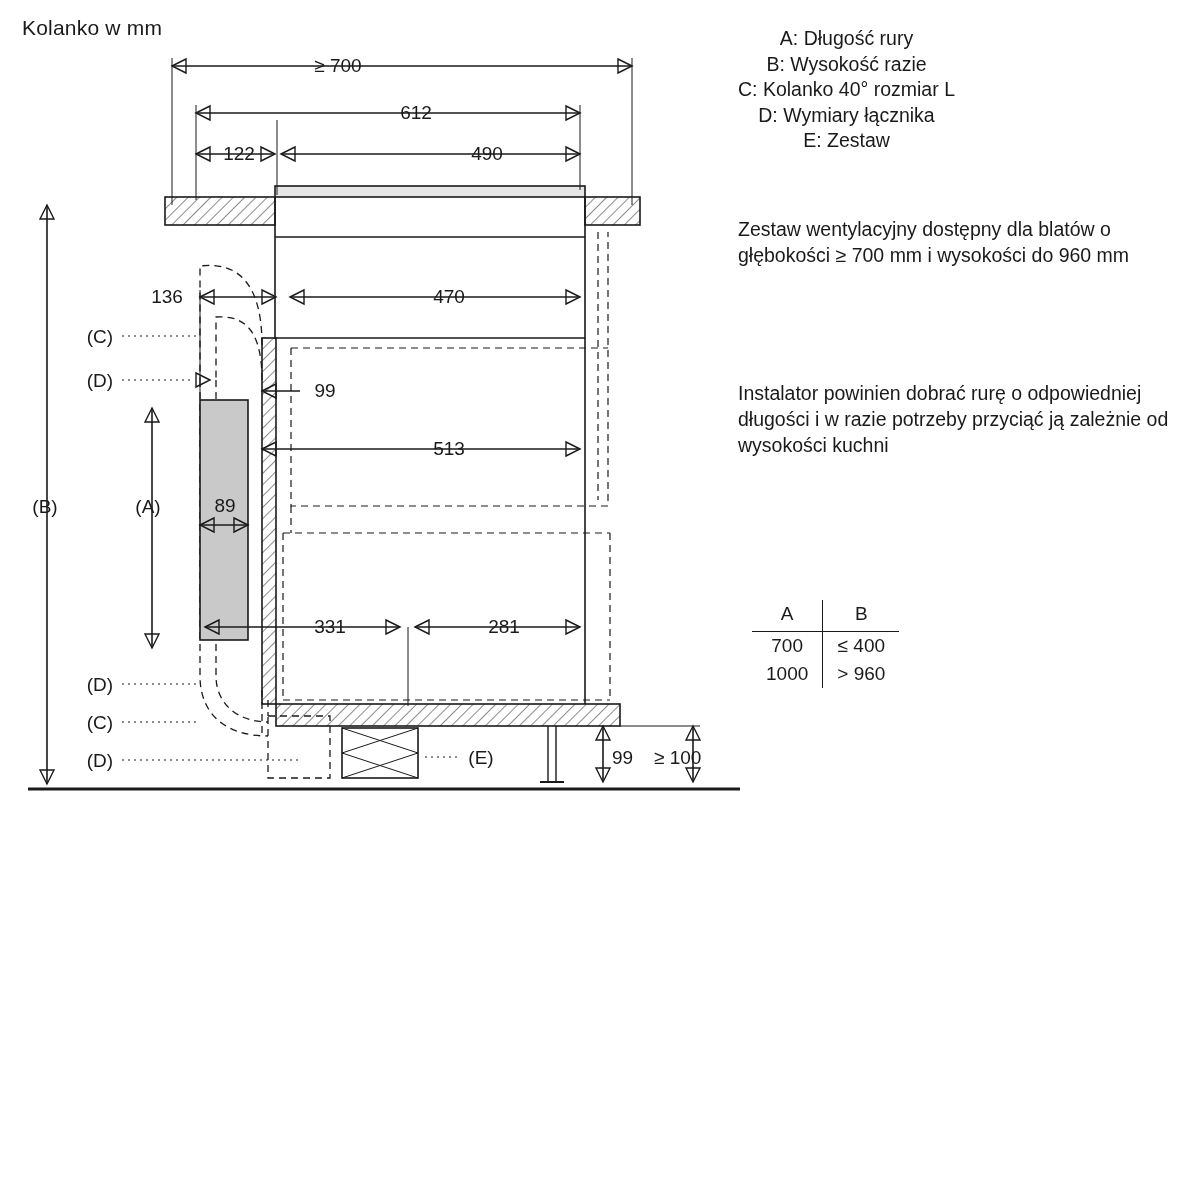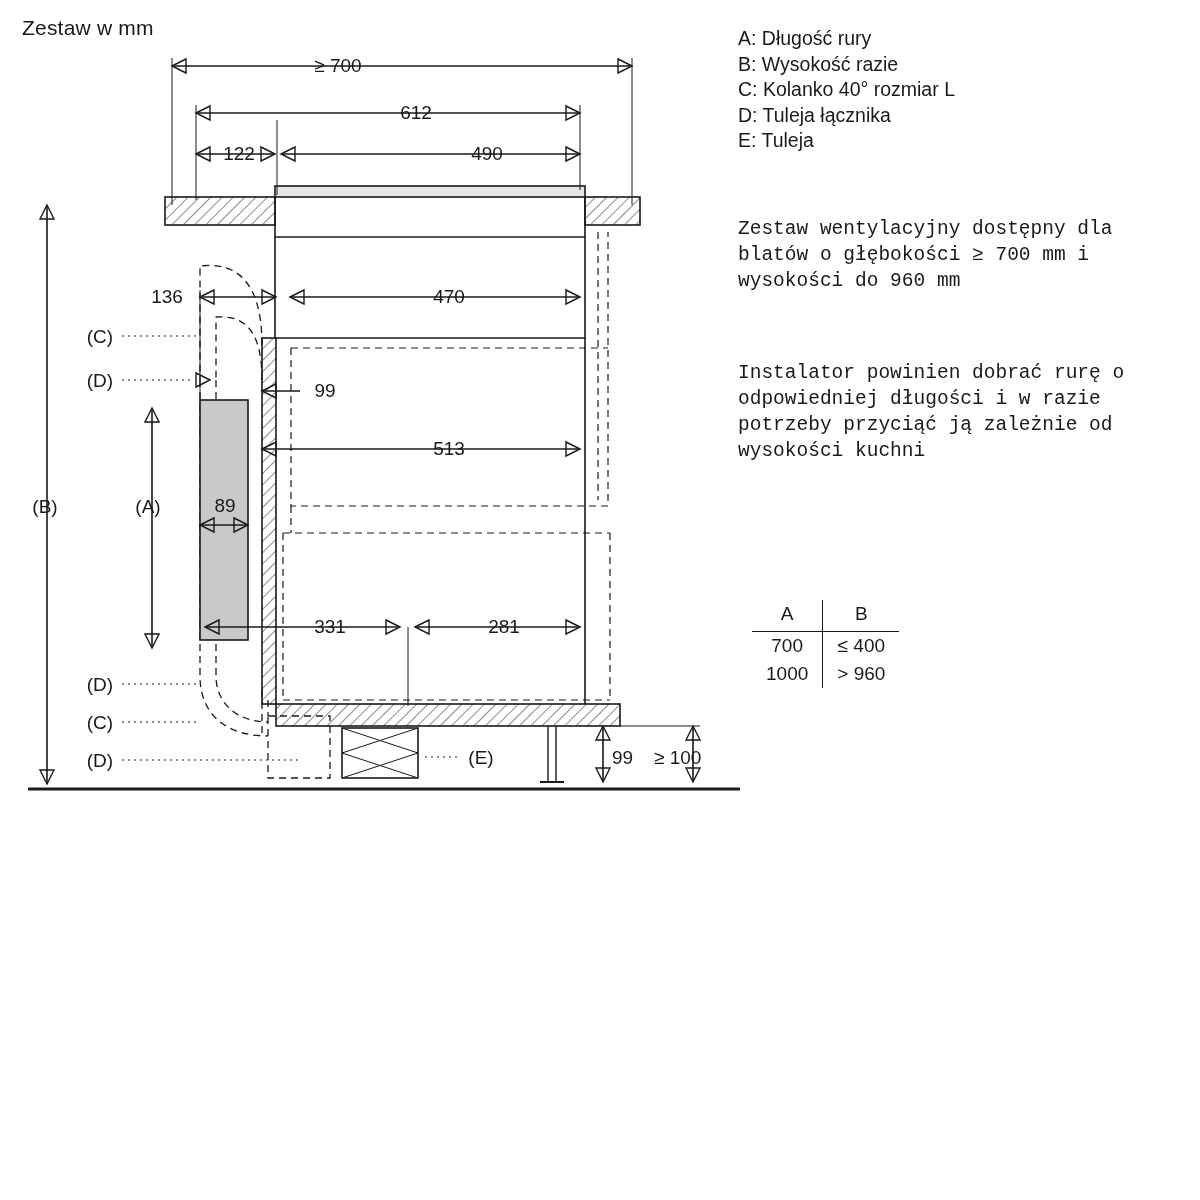--- a/index.html
+++ b/index.html
@@ -23,29 +23,28 @@
   }
   #diagram-svg {
     position: absolute;
     left: 0; top: 0;
   }
   .legend {
     left: 738px; top: 26px;
     font-size: 19.5px;
     line-height: 25.5px;
   }
-  .legend div { white-space: nowrap; }
+  .legend div { white-space: nowrap; text-align: center; }
   .note {
     font-size: 19.5px;
     line-height: 26px;
     width: 440px;
-    font-family: Liberation Mono, monospace;
   }
   #note-1 { left: 738px; top: 216px; }
-  #note-2 { left: 738px; top: 360px; }
+  #note-2 { left: 738px; top: 380px; }
   .tbl {
     left: 752px; top: 600px;
     font-size: 19px;
   }
   table.ab {
     border-collapse: collapse;
   }
   table.ab td, table.ab th {
     font-weight: normal;
     text-align: center;
@@ -57,21 +56,21 @@
   table.ab .vsep { border-left: 1.6px solid #1a1a1a; }
   table.ab tr.hdr-line th { border-bottom: 1.6px solid #1a1a1a; }
   .dim-text {
     font-size: 19px;
     font-family: "Liberation Sans", sans-serif;
   }
 </style>
 </head>
 <body>
 
-<div class="abs title">Zestaw w mm</div>
+<div class="abs title">Kolanko w mm</div>
 
 <svg id="diagram-svg" width="1200" height="1200" viewBox="0 0 1200 1200" shape-rendering="geometricPrecision">
   <defs>
     <pattern id="hatch" width="8" height="8" patternTransform="rotate(45)" patternUnits="userSpaceOnUse">
       <line x1="0" y1="0" x2="0" y2="8" stroke="#1a1a1a" stroke-width="1"></line>
     </pattern>
   </defs>
 
   <g stroke="#1a1a1a" fill="none" stroke-width="1.6">
 
@@ -240,22 +239,22 @@
     <text x="100" y="729">(C)</text>
     <text x="100" y="767">(D)</text>
     <text x="481" y="764">(E)</text>
   </g>
 </svg>
 
 <div class="abs legend">
   <div>A: Długość rury</div>
   <div>B: Wysokość razie</div>
   <div>C: Kolanko 40° rozmiar L</div>
-  <div>D: Tuleja łącznika</div>
-  <div>E: Tuleja</div>
+  <div>D: Wymiary łącznika</div>
+  <div>E: Zestaw</div>
 </div>
 
 <div class="abs note" id="note-1">Zestaw wentylacyjny dostępny dla blatów o głębokości ≥ 700 mm i wysokości do 960 mm</div>
 <div class="abs note" id="note-2">Instalator powinien dobrać rurę o odpowiedniej długości i w razie potrzeby przyciąć ją zależnie od wysokości kuchni</div>
 
 <div class="abs tbl">
   <table class="ab">
     <tbody>
         <tr class="hdr-line">
       <th>A</th>

